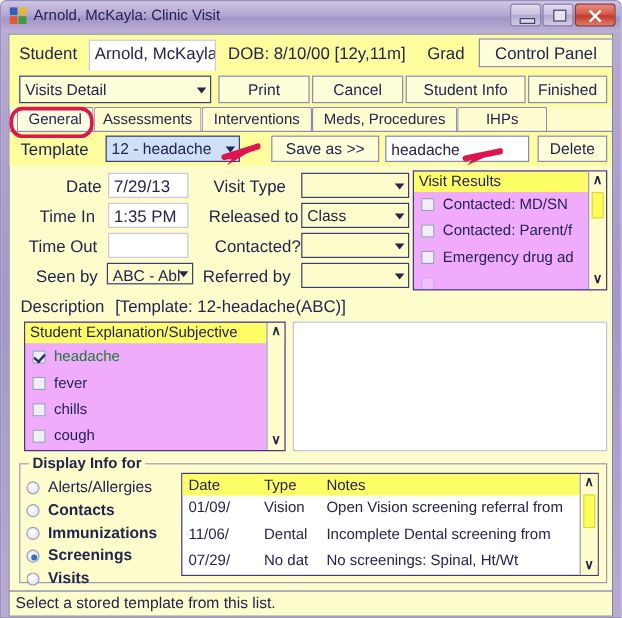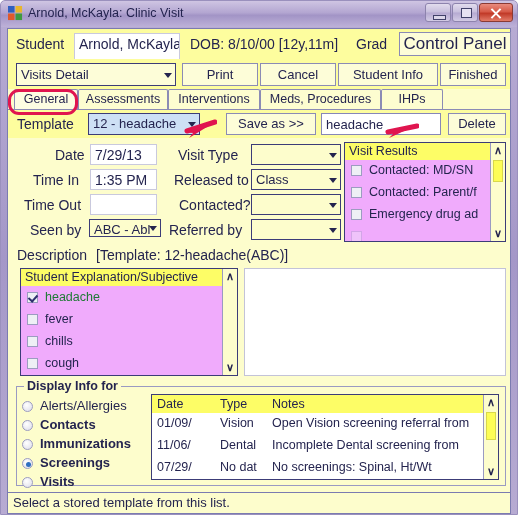--- a/index.html
+++ b/index.html
@@ -149,38 +149,38 @@
     </div>
   </div>
 
   <div class="client">
 
     <div class="rowline" style="top:0;height:30px;"></div>
     <div class="lbl" style="left:8px;top:7px;font-size:14px;">Student</div>
     <div class="txtbox flat" style="left:66px;top:4px;width:106px;height:38px;line-height:19px;font-size:14px;">Arnold, McKayla</div>
     <div class="lbl" style="left:182px;top:7px;font-size:14px;">DOB: 8/10/00 [12y,11m]</div>
     <div class="lbl" style="left:348px;top:7px;font-size:14px;">Grad</div>
-    <div class="btn" style="left:391px;top:3px;width:112px;height:24px;line-height:22px;font-size:17px;">Control Panel</div>
+    <div class="btn" style="left:391px;top:3px;width:112px;height:24px;line-height:22px;font-size:14px;">Control Panel</div>
 
     <div class="rowline" style="top:30px;height:30px;"></div>
     <div class="combo" style="left:8px;top:34px;width:160px;height:23px;line-height:21px;background:#fdfdd8;">
       <span>Visits Detail</span>
       <i class="arr"></i>
     </div>
     <div class="btn" style="left:174px;top:34px;width:76px;height:23px;">Print</div>
     <div class="btn" style="left:252px;top:34px;width:76px;height:23px;">Cancel</div>
     <div class="btn" style="left:330px;top:34px;width:100px;height:23px;">Student Info</div>
     <div class="btn" style="left:432px;top:34px;width:66px;height:23px;">Finished</div>
 
     <div class="tabstrip" style="top:60px;left:0;right:0;">
       <div class="tab active" style="left:6px;width:64px;">General</div>
       <div class="tab" style="left:70px;width:90px;">Assessments</div>
       <div class="tab" style="left:160px;width:92px;">Interventions</div>
       <div class="tab" style="left:252px;width:121px;">Meds, Procedures</div>
-      <div class="tab" style="left:373px;width:62px;">IHPs</div>
+      <div class="tab" style="left:373px;width:75px;">IHPs</div>
     </div>
     <div style="position:absolute;left:0;right:0;top:80px;height:1px;background:#8b8bb5;"></div>
 
     <div class="rowline" style="top:81px;height:28px;"></div>
     <div class="lbl" style="left:9px;top:87px;font-size:14px;">Template</div>
     <div class="combo white" style="left:80px;top:84px;width:112px;height:22px;line-height:20px;background:#cde0f5;">
       <span>12 - headache</span>
       <i class="arr"></i>
     </div>
     <div class="btn" style="left:218px;top:84px;width:90px;height:22px;line-height:20px;">Save as &gt;&gt;</div>

